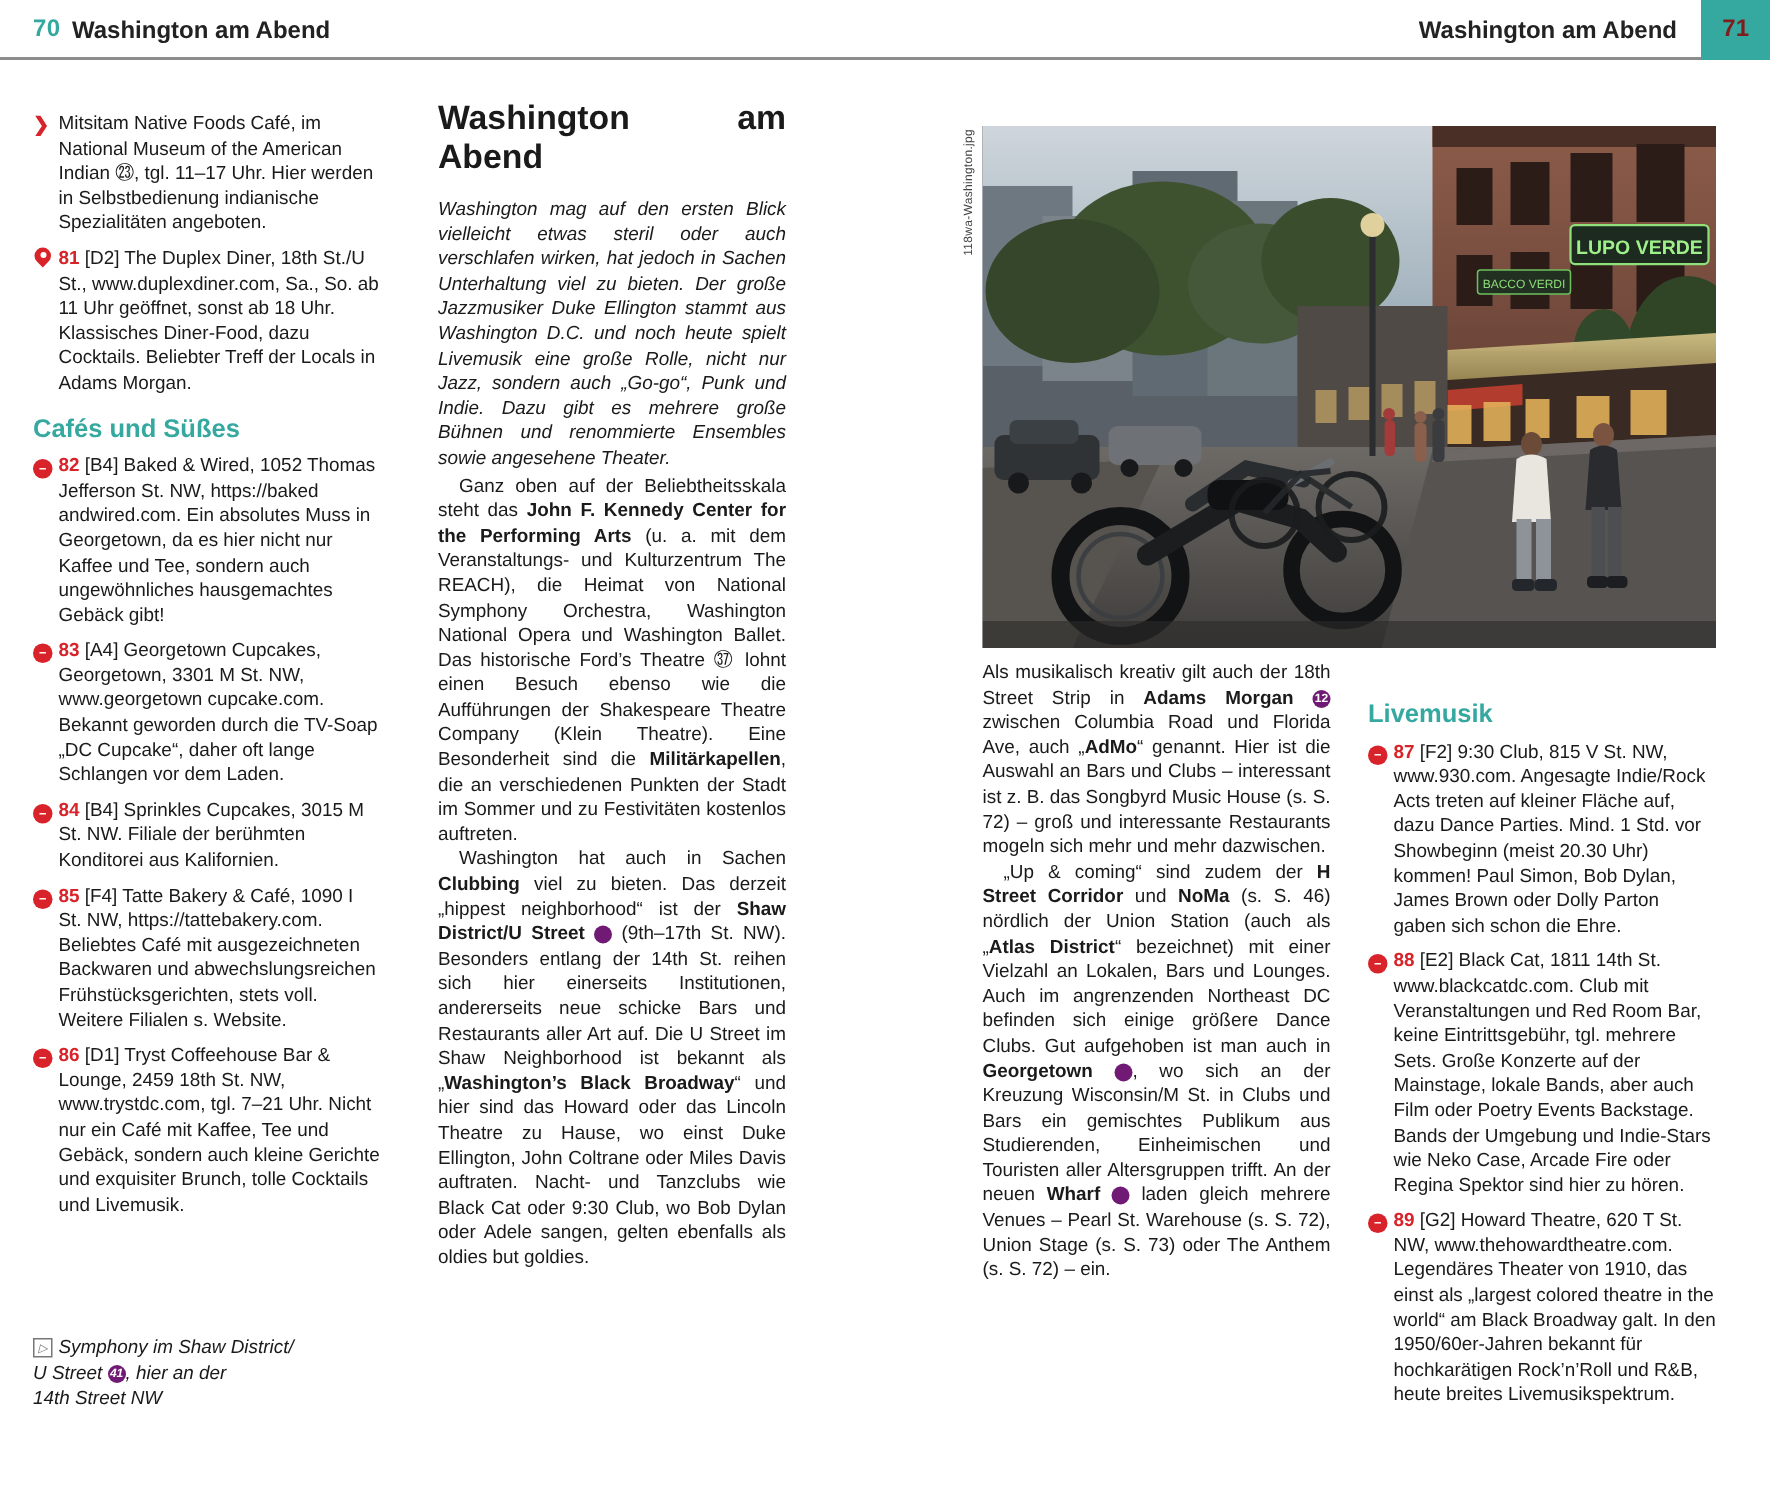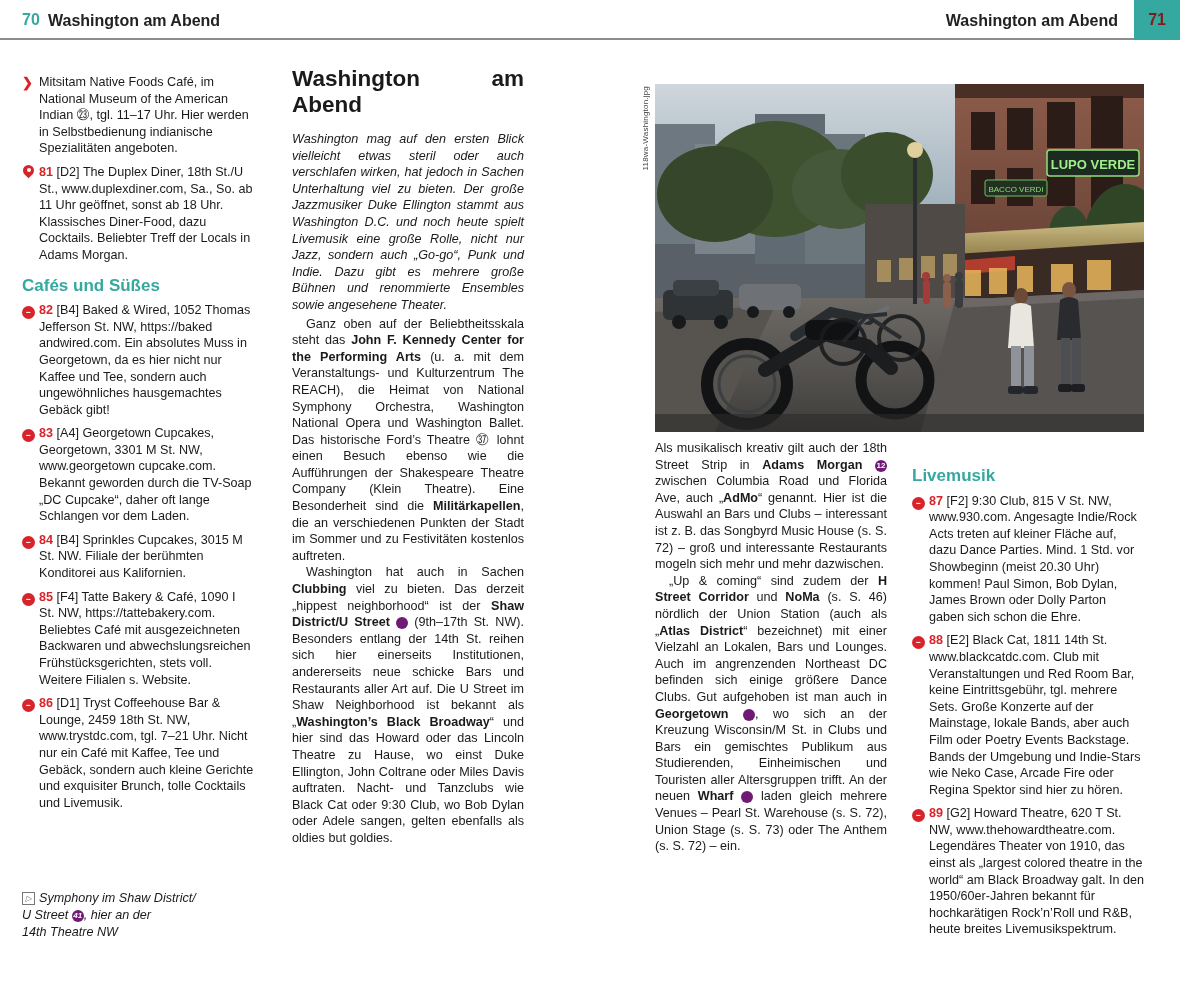--- a/index.html
+++ b/index.html
@@ -242,21 +242,21 @@
     </div>
     <div class="entry">
       <span class="bullet"><span class="badge-red minus">−</span></span>
       <span class="num">86</span><span> [D1] Tryst Coffeehouse Bar &amp; Lounge, 2459 18th St. NW, www.trystdc.com, tgl. 7–21 Uhr. Nicht nur ein Café mit Kaffee, Tee und Gebäck, sondern auch kleine Gerichte und exquisiter Brunch, tolle Cocktails und Livemusik.</span>
     </div>
   </div>
 
   <div class="tipbox">
     <span class="tri">▷</span><span>Symphony im Shaw District/</span><br>
     <span>U Street </span><span class="inline-circ">41</span><span>, hier an der</span><br>
-    <span>14th Theatre NW</span>
+    <span>14th Street NW</span>
   </div>
 
   <div class="col col2">
     <div class="chapter-title">Washington am Abend</div>
     <div class="lead">Washington mag auf den ersten Blick vielleicht etwas steril oder auch verschlafen wirken, hat jedoch in Sachen Unterhaltung viel zu bieten. Der große Jazzmusiker Duke Ellington stammt aus Washington D.C. und noch heute spielt Livemusik eine große Rolle, nicht nur Jazz, sondern auch „Go-go“, Punk und Indie. Dazu gibt es mehrere große Bühnen und renommierte Ensembles sowie angesehene Theater.</div>
     <p class="indent">
       <span>Ganz oben auf der Beliebtheitsskala steht das </span><span class="bold">John F. Kennedy Center for the Performing Arts</span><span> (u. a. mit dem Veranstaltungs- und Kulturzentrum The REACH), die Heimat von National Symphony Orchestra, Washington National Opera und Washington Ballet. Das historische Ford’s Theatre ㊲ lohnt einen Besuch ebenso wie die Aufführungen der Shakespeare Theatre Company (Klein Theatre). Eine Besonderheit sind die </span><span class="bold">Militärkapellen</span><span>, die an verschiedenen Punkten der Stadt im Sommer und zu Festivitäten kostenlos auftreten.</span>
     </p>
     <p class="indent">
       <span>Washington hat auch in Sachen </span><span class="bold">Clubbing</span><span> viel zu bieten. Das derzeit „hippest neighborhood“ ist der </span><span class="bold">Shaw District/U Street</span> <span class="inline-circ">41</span><span> (9th–17th St. NW). Besonders entlang der 14th St. reihen sich hier einerseits Institutionen, andererseits neue schicke Bars und Restaurants aller Art auf. Die U Street im Shaw Neighborhood ist bekannt als „</span><span class="bold">Washington’s Black Broadway</span><span>“ und hier sind das Howard oder das Lincoln Theatre zu Hause, wo einst Duke Ellington, John Coltrane oder Miles Davis auftraten. Nacht- und Tanzclubs wie Black Cat oder 9:30 Club, wo Bob Dylan oder Adele sangen, gelten ebenfalls als oldies but goldies.</span>

